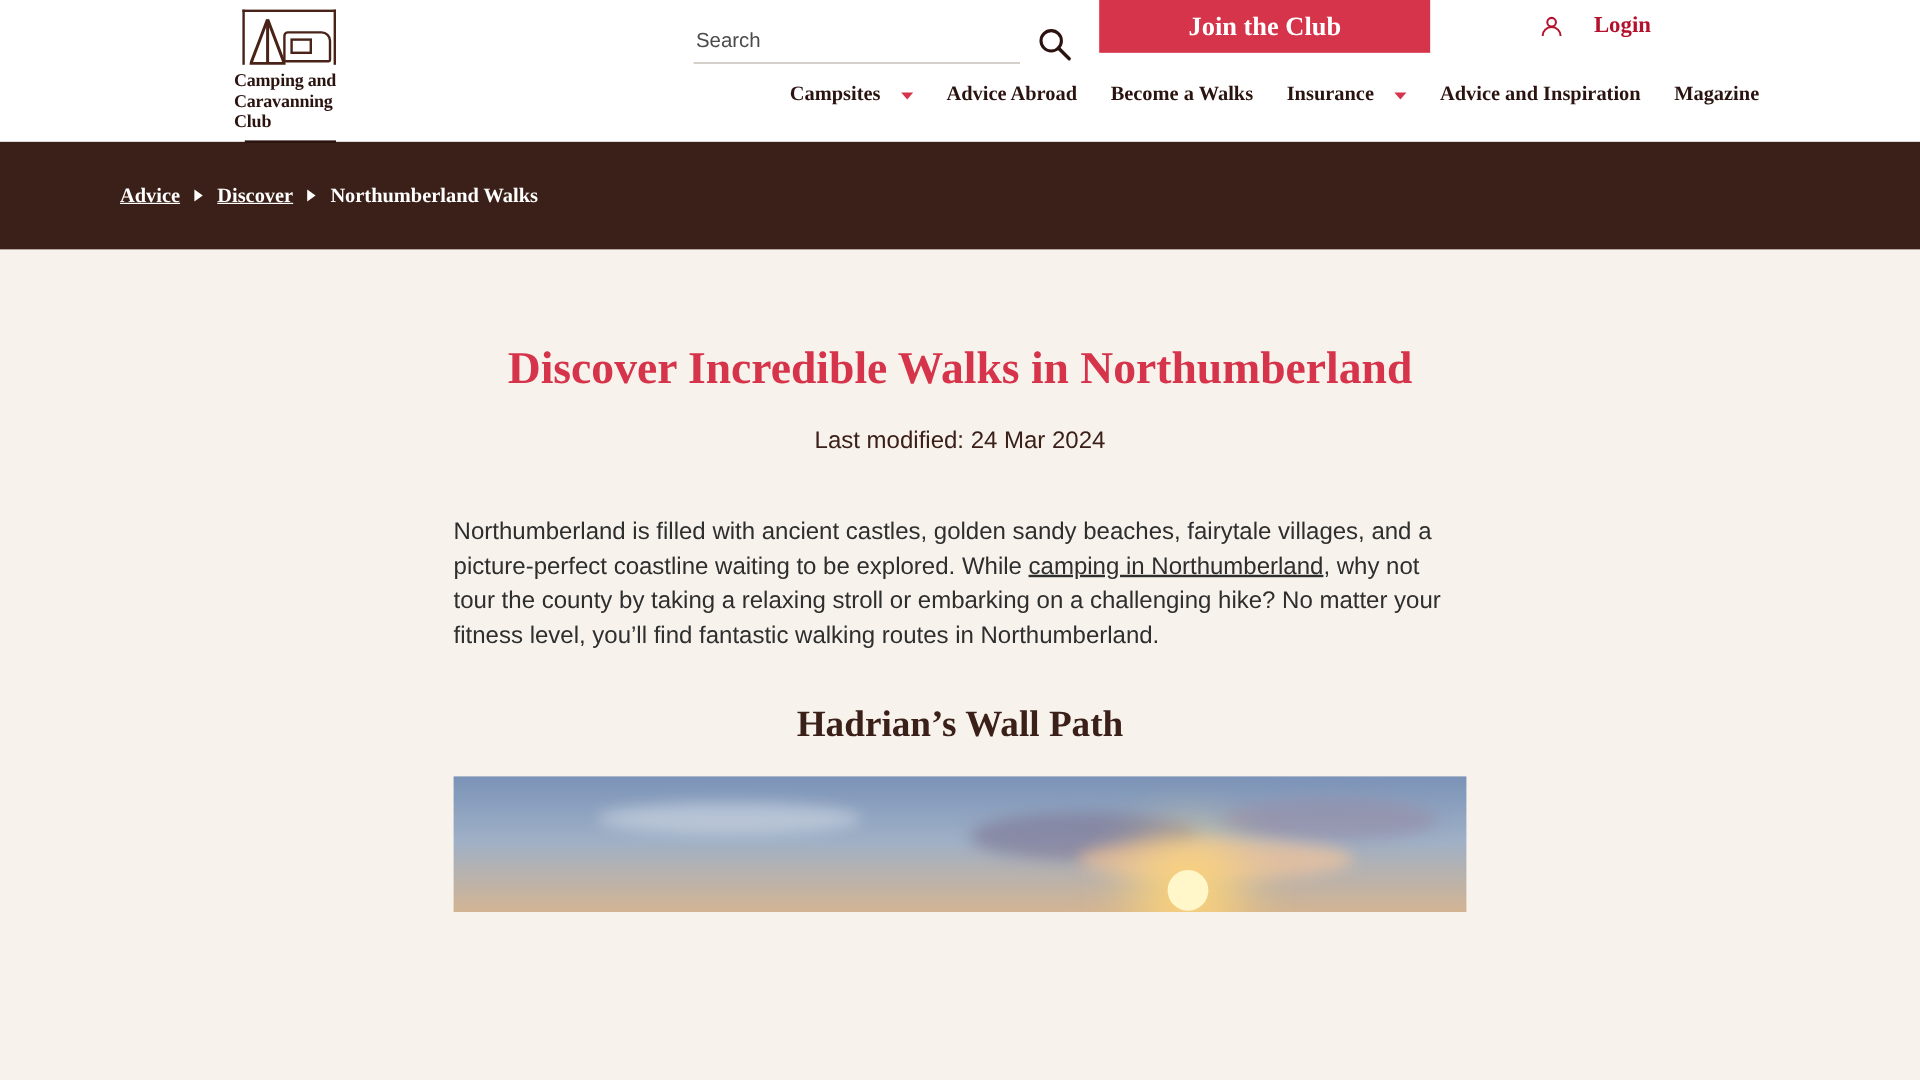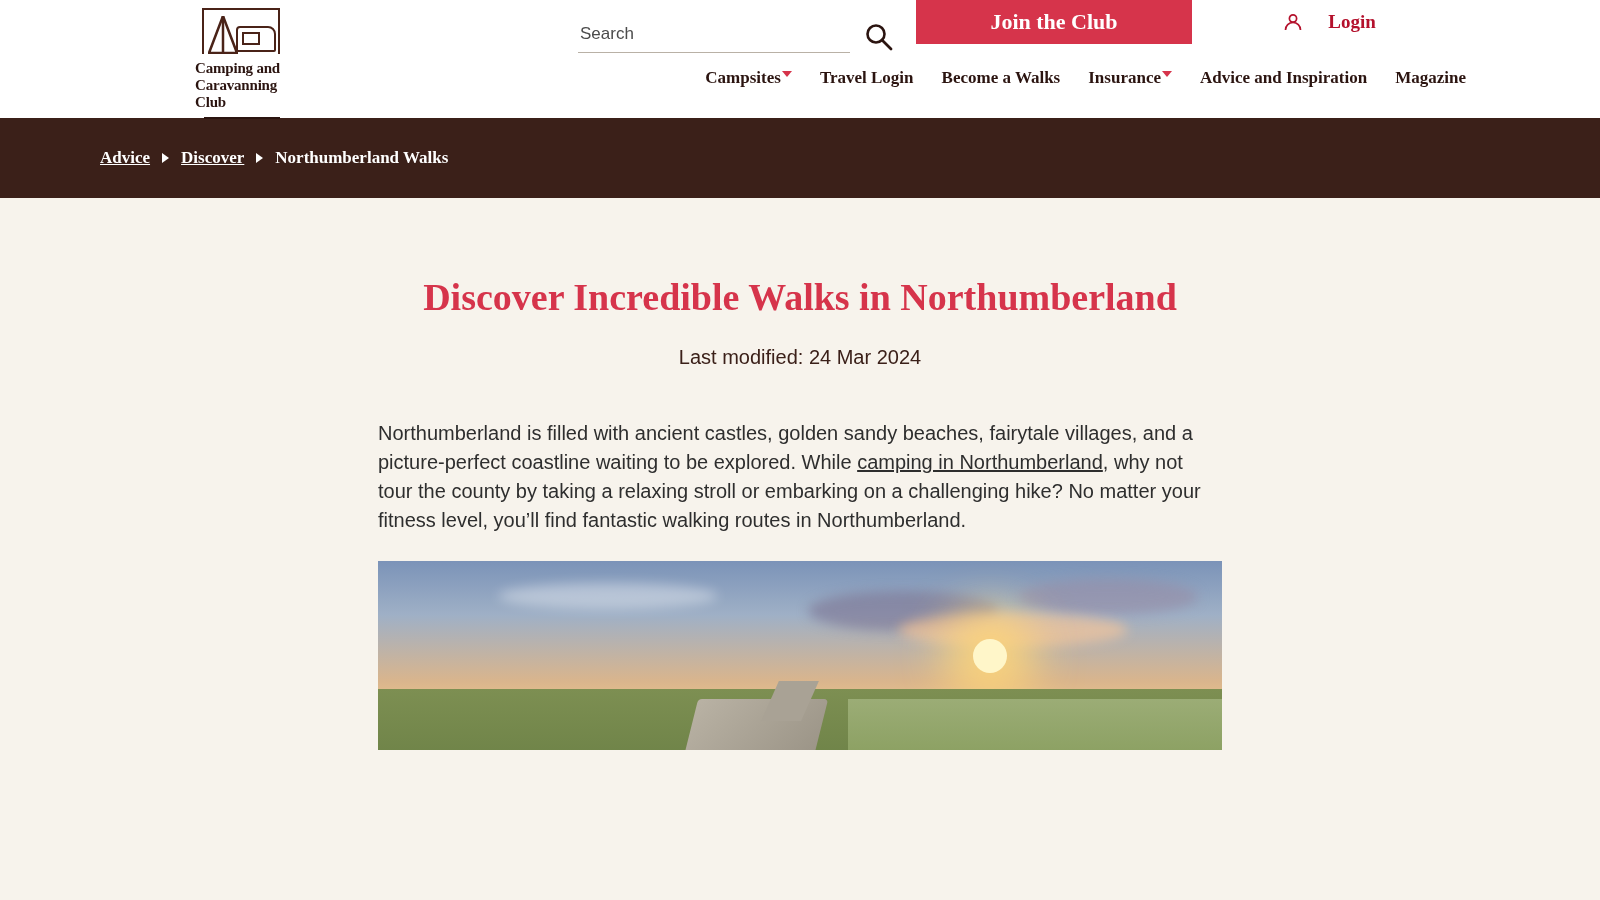--- a/index.html
+++ b/index.html
@@ -143,36 +143,36 @@
     align-items: center;
     gap: 28px;
   }
   .nav-item {
     font-family: "Liberation Serif", serif;
     font-weight: bold;
     font-size: 17px;
     color: #2b1410;
     cursor: pointer;
     display: flex;
-    align-items: flex-start;
-    gap: 1px;
+    align-items: center;
+    gap: 17px;
     white-space: nowrap;
   }
   .caret {
     width: 0; height: 0;
     border-left: 5px solid transparent;
     border-right: 5px solid transparent;
     border-top: 6px solid #d6344b;
     display: inline-block;
     margin-top: 3px;
   }
 
   
   .crumb-bar {
-    height: 80px;
+    height: 90px;
     background: #3b2019;
     display: flex;
     align-items: center;
     padding-left: 100px;
   }
   .crumb {
     font-family: "Liberation Serif", serif;
     font-weight: bold;
     font-size: 17px;
     color: #ffffff;
@@ -337,21 +337,21 @@
     </svg>
     <span>Login</span>
   </button>
 
   <nav class="nav">
     <div class="nav-item">
       <span>Campsites</span>
       <span class="caret"></span>
     </div>
     <div class="nav-item">
-      <span>Travel Login</span>
+      <span>Advice Abroad</span>
     </div>
     <div class="nav-item">
       <span>Become a Walks</span>
     </div>
     <div class="nav-item">
       <span>Insurance</span>
       <span class="caret"></span>
     </div>
     <div class="nav-item">
       <span>Advice and Inspiration</span>
@@ -372,20 +372,21 @@
 
 <div class="main">
   <div class="article">
 
     <h1 class="page-title">Discover Incredible Walks in Northumberland</h1>
 
     <div class="last-modified">Last modified: 24 Mar 2024</div>
 
     <p class="body-text"><span>Northumberland is filled with ancient castles, golden sandy beaches, fairytale villages, and a picture-perfect coastline waiting to be explored. While </span><a href="#">camping in Northumberland</a><span>, why not tour the county by taking a relaxing stroll or embarking on a challenging hike? No matter your fitness level, you’ll find fantastic walking routes in Northumberland.</span></p>
 
+    <h2 class="section-heading">Hadrian’s Wall Path</h2>
 
     <div class="photo">
       <div class="cloud c4"></div>
       <div class="cloud c1"></div>
       <div class="cloud c3"></div>
       <div class="cloud c2"></div>
       <div class="sun"></div>
       <div class="ridge"></div>
       <div class="field-right"></div>
       <div class="wall"></div>

